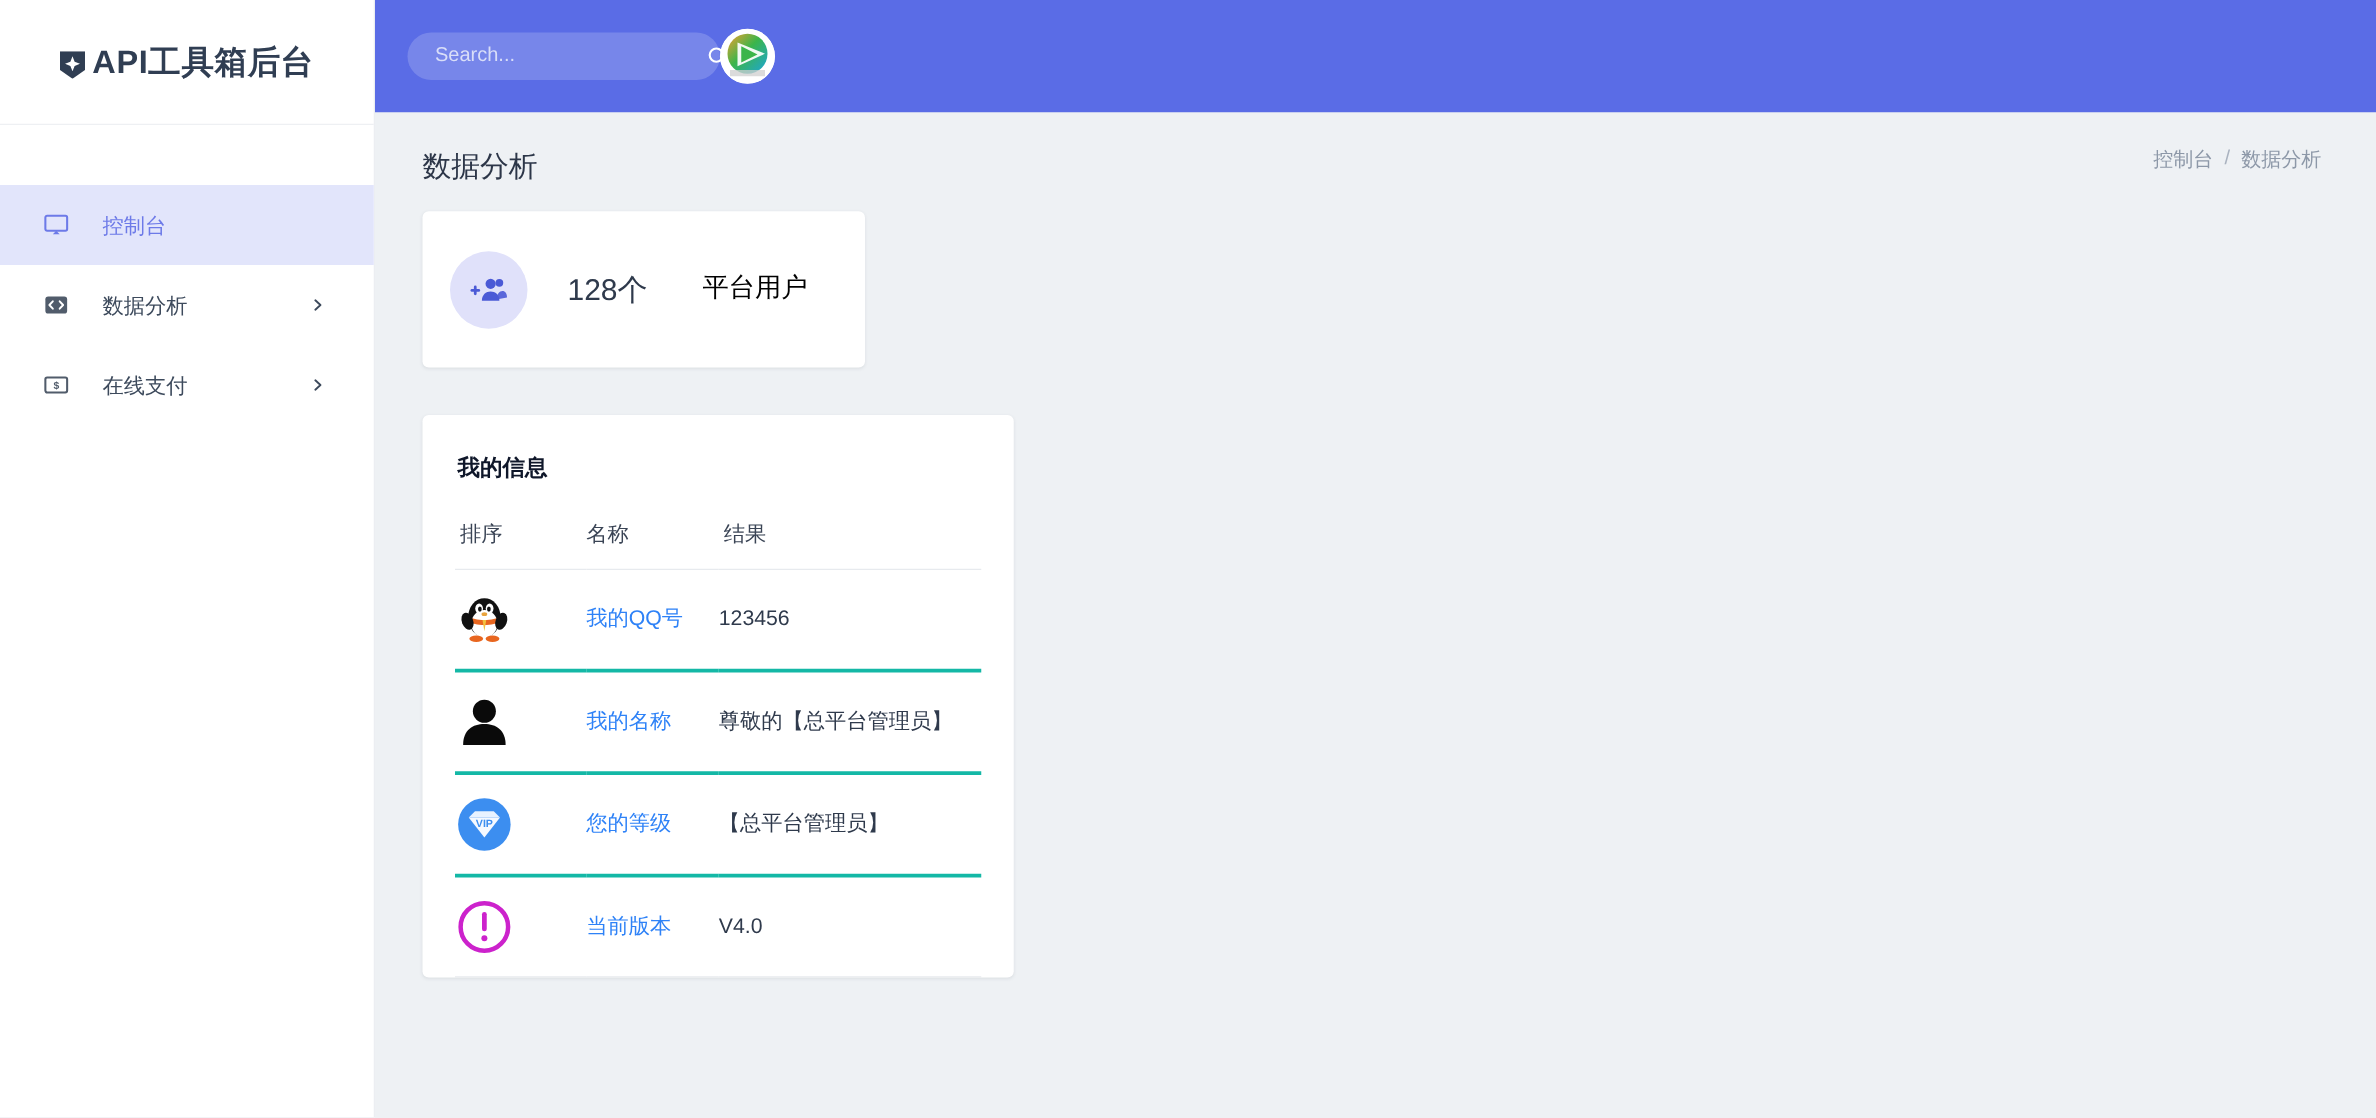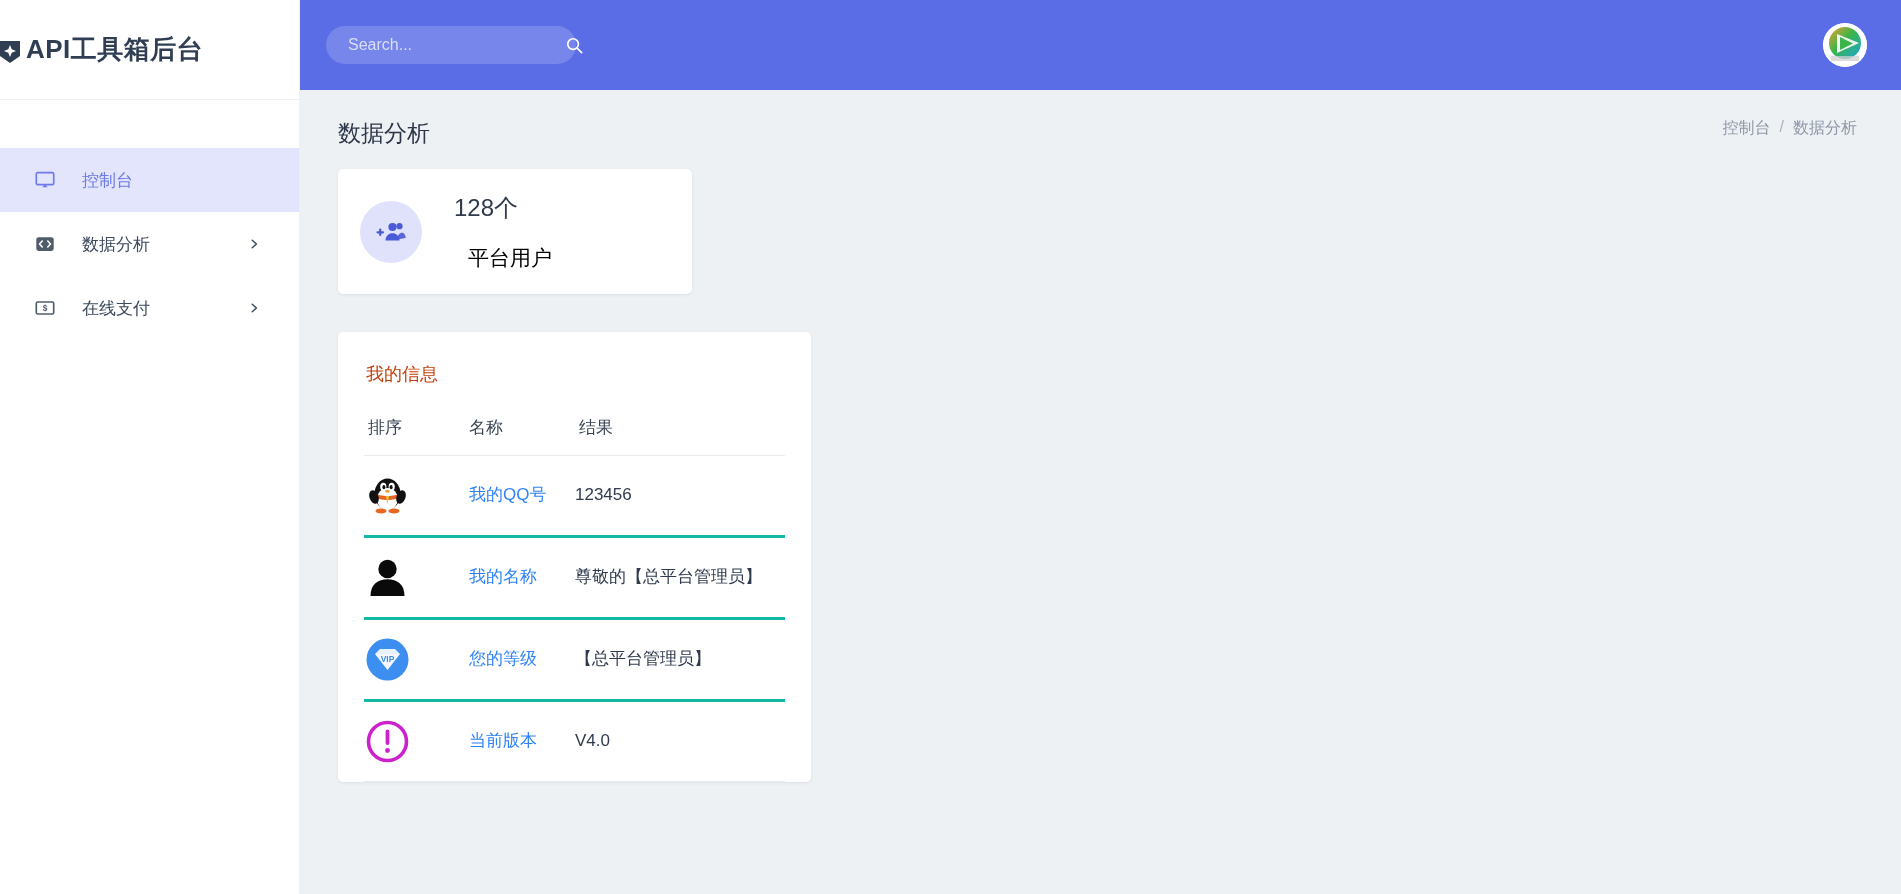--- a/index.html
+++ b/index.html
@@ -10,21 +10,21 @@
   }
   .app { display: flex; width: 1901px; height: 894px; }
 
   
   .sidebar {
     width: 300px; min-width: 300px; height: 894px;
     background: #ffffff; display: flex; flex-direction: column;
     border-right: 1px solid #eceef2;
   }
   .logo-wrap {
-    height: 100px; display: flex; align-items: center; 
+    height: 100px; display: flex; align-items: center; justify-content: center;
     border-bottom: 1px solid #eef0f3;
   }
   .logo {
     display: flex; align-items: center; gap: 6px;
     font-size: 26px; font-weight: bold; color: #303e53; letter-spacing: .5px;
   }
   .logo-badge { width: 20px; height: 22px; display: block; }
   .nav { padding-top: 48px; }
   .nav-item {
     height: 64px; display: flex; align-items: center;
@@ -33,21 +33,21 @@
   }
   .nav-item.active { background: #e2e5fb; color: #6d7ae8; }
   .nav-icon { width: 22px; height: 22px; display: flex; align-items: center; justify-content: center; flex: 0 0 22px; }
   .nav-label { flex: 1; }
   .nav-chevron { margin-right: 40px; display: flex; align-items: center; }
 
   
   .main { flex: 1; display: flex; flex-direction: column; min-width: 0; }
   .topbar {
     height: 90px; background: #5a6ce6; display: flex; align-items: center;
-    padding: 0 34px 0 26px; justify-content: space-between;
+    padding: 0 34px 0 26px; 
   }
   .search-box {
     width: 250px; height: 38px; border-radius: 19px;
     background: rgba(255,255,255,0.18);
     display: flex; align-items: center; padding: 0 16px 0 22px;
     gap: 10px;
   }
   .search-input {
     flex: 1; background: transparent; border: none; outline: none;
     color: #ffffff; font-size: 16px;
@@ -75,30 +75,30 @@
   .stat-card {
     width: 354px; background: #ffffff; border-radius: 5px;
     box-shadow: 0 1px 3px rgba(40,50,70,0.09);
     padding: 24px 22px; display: flex; align-items: center; gap: 22px;
     height: 125px;
   }
   .stat-circle {
     width: 62px; height: 62px; border-radius: 50%; background: #e0e1fa;
     display: flex; align-items: center; justify-content: center; flex: 0 0 62px;
   }
-  .stat-text { display: flex; flex-direction: column; gap: 20px; }
+  .stat-text { display: flex; flex-direction: row; gap: 20px; }
   .stat-value { font-size: 24px; color: #2f3a4c; text-align: left; padding-left: 10px;}
   .stat-label { font-size: 21px; color: #000000; margin-left: 24px; }
 
   .info-card {
     margin-top: 38px; width: 473px; background: #ffffff; border-radius: 5px;
     box-shadow: 0 1px 3px rgba(40,50,70,0.09);
     padding: 26px 26px 0 26px;
   }
-  .info-card-title { font-size: 18px; color: #c2410c; padding: 4px 0 30px 2px; }
+  .info-card-title { font-size: 18px; color: #0f172a; padding: 4px 0 30px 2px; font-weight: bold; }
   table.info-table { width: 100%; border-collapse: collapse; }
   table.info-table th {
     text-align: left; font-weight: normal; font-size: 17px; color: #3a4455;
     padding: 0 0 16px 0; border-bottom: 1px solid #e7eaee;
   }
   table.info-table th.c-sort { width: 105px; padding-left: 4px; }
   table.info-table th.c-name { width: 106px; }
   table.info-table th.c-result { padding-left: 4px; }
   table.info-table td {
     padding: 16px 0; border-bottom: 3px solid #14b8a6; vertical-align: middle;

